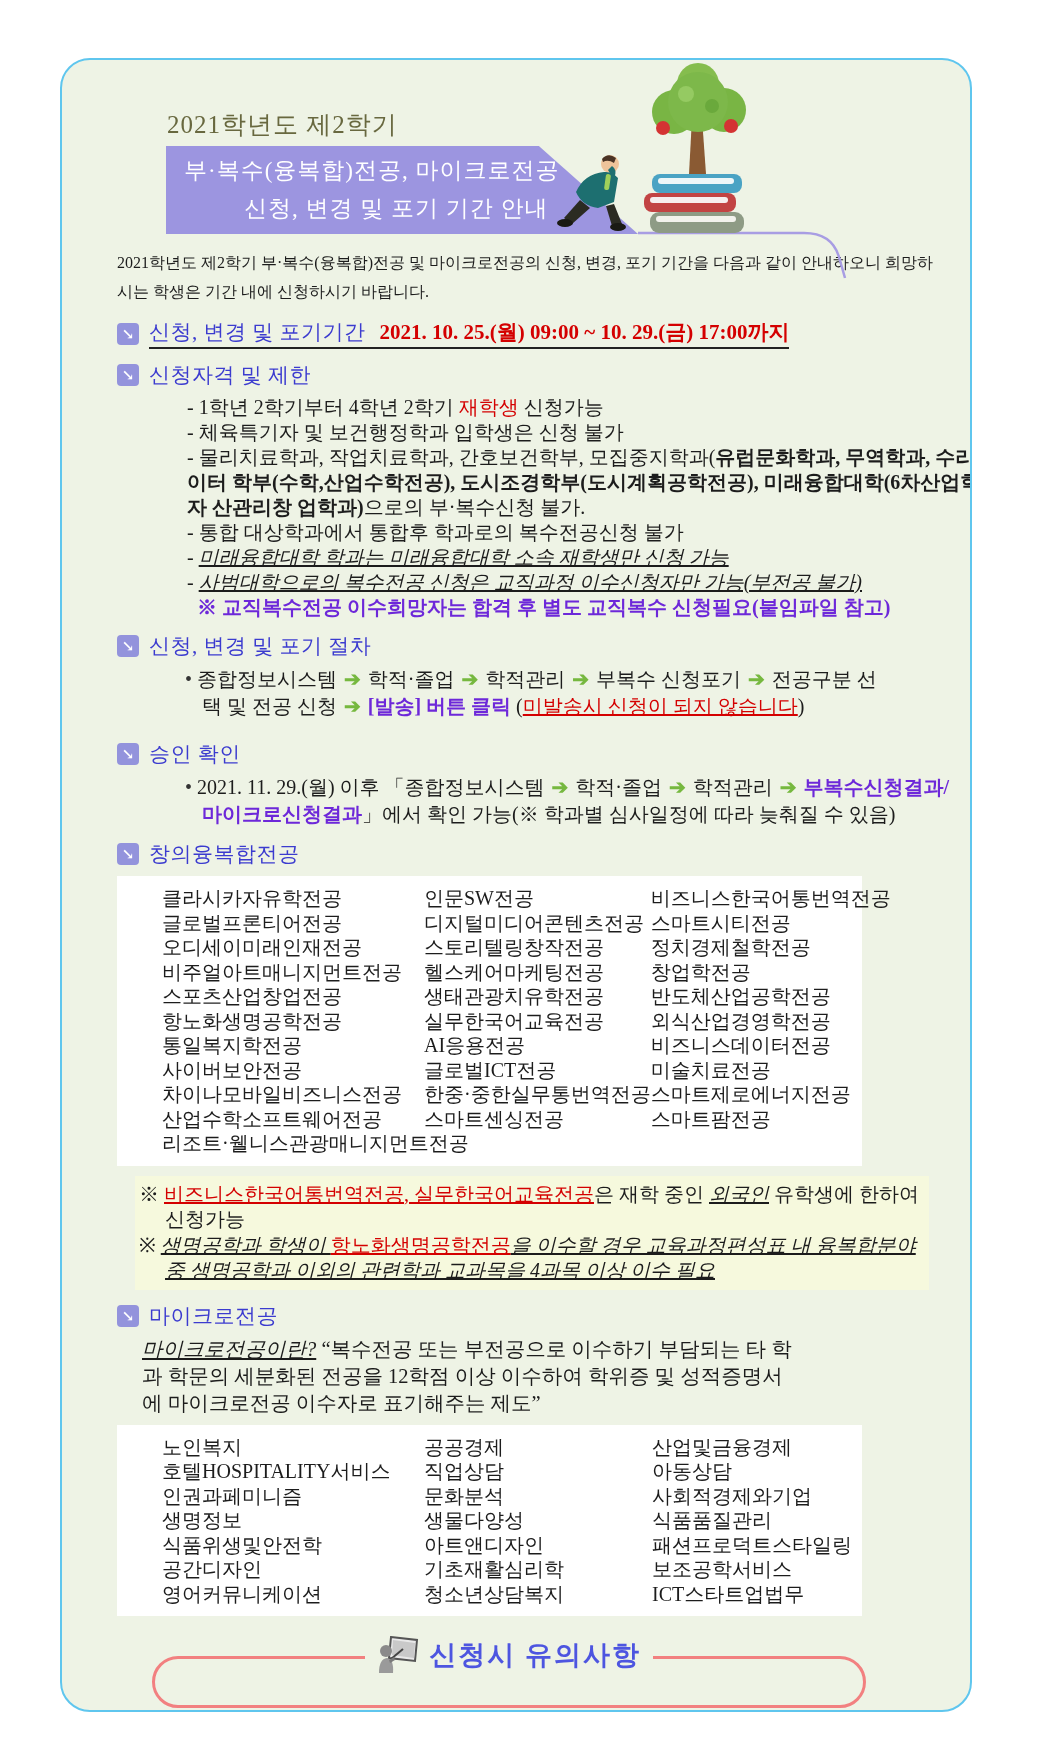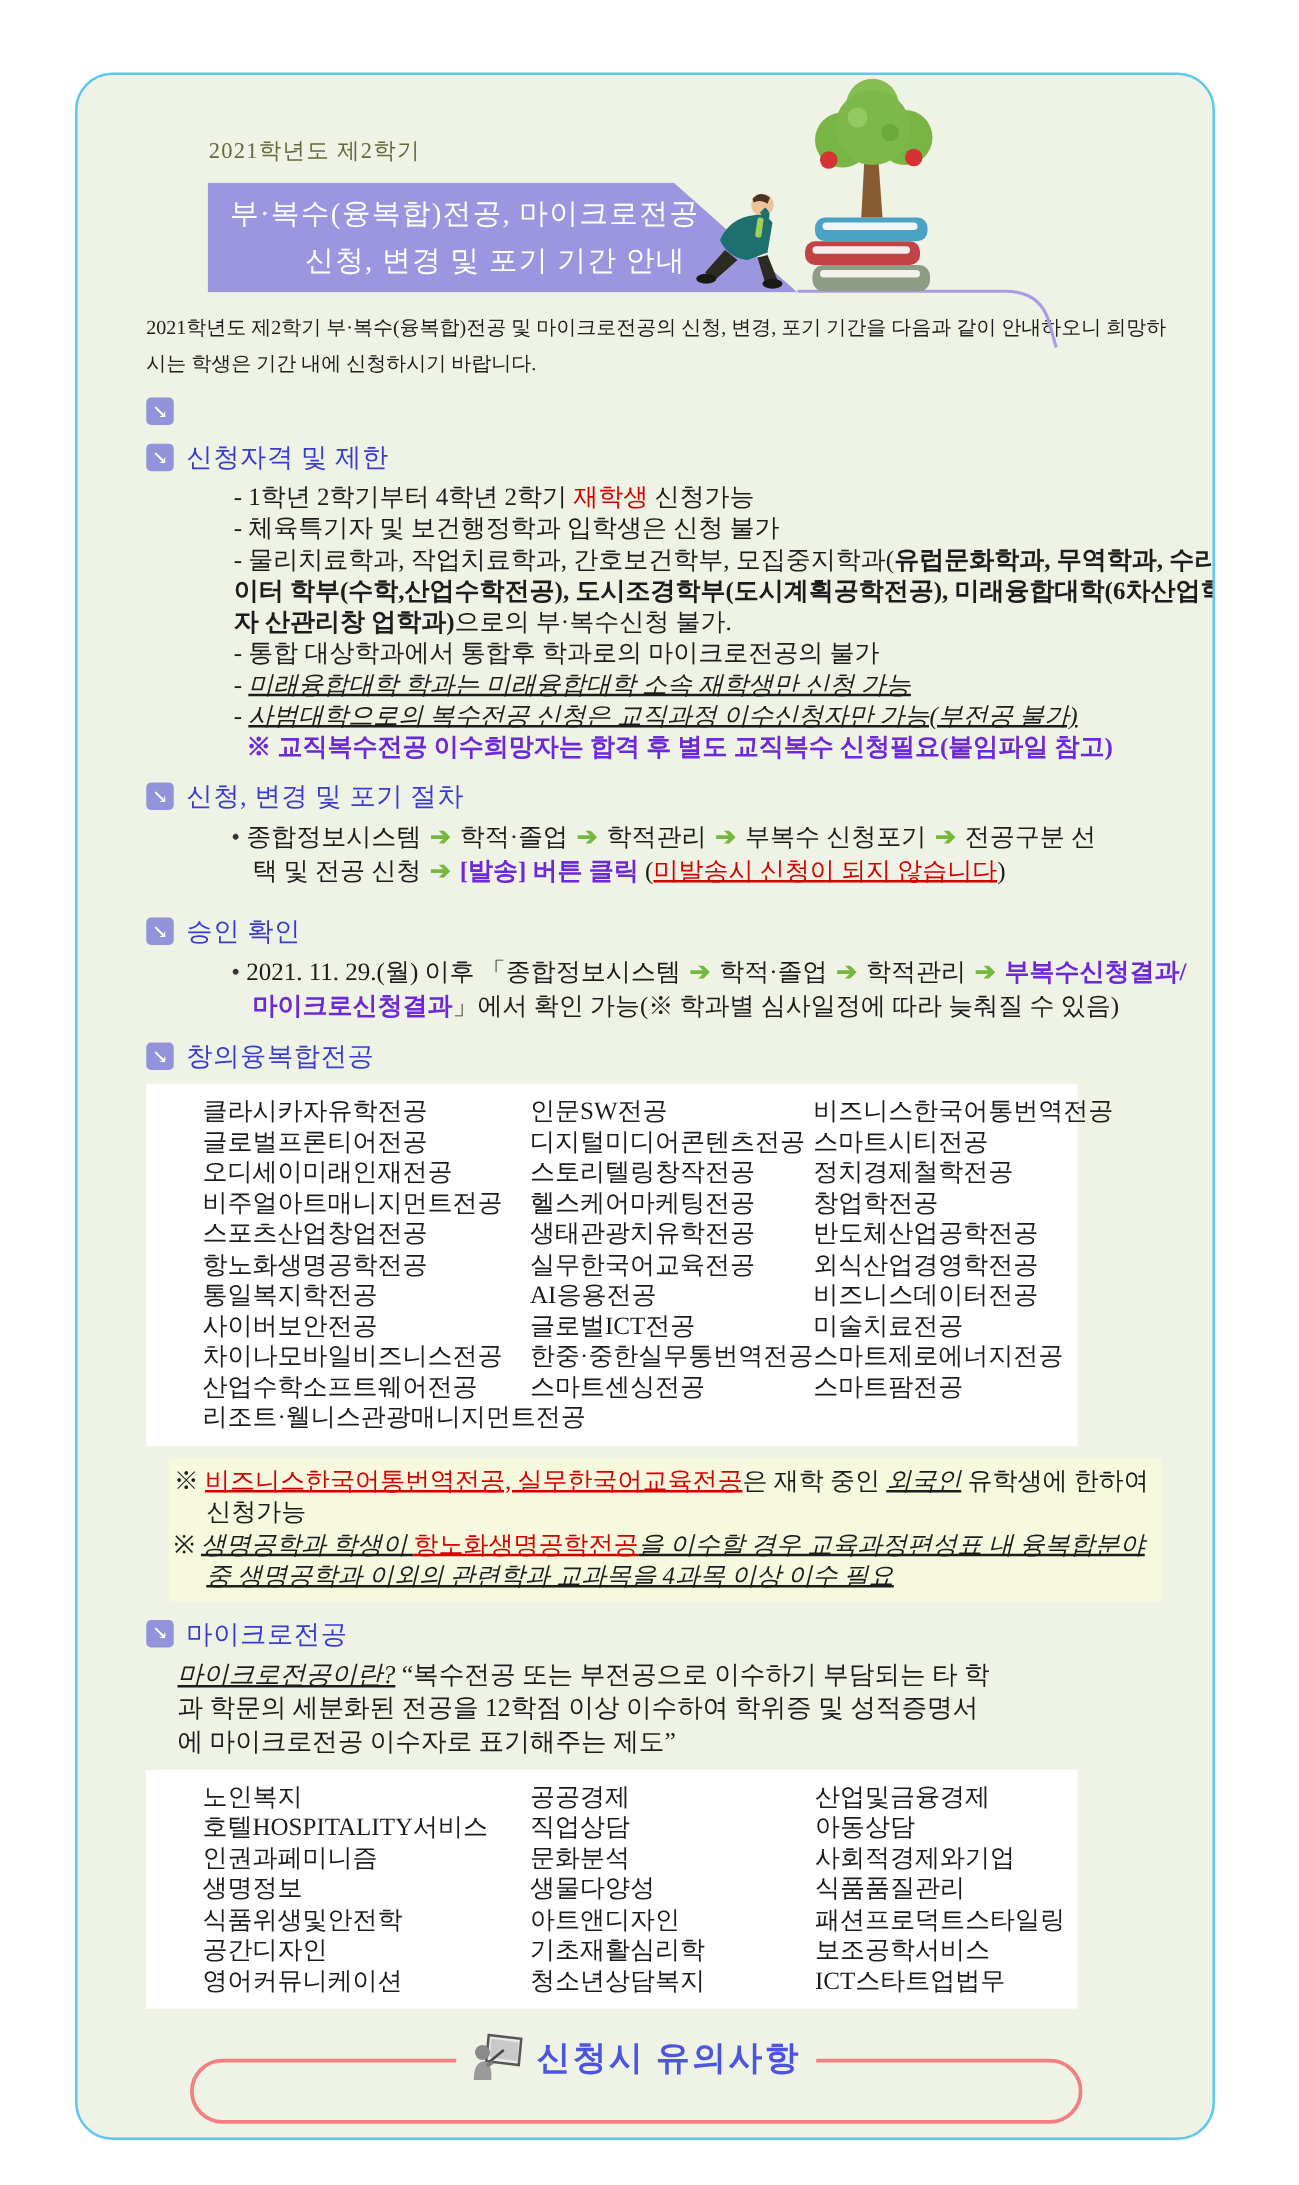--- a/index.html
+++ b/index.html
@@ -1,21 +1,21 @@
 <!DOCTYPE html>
 <html><head>
 <meta charset="utf-8">
 <style>
   html,body{margin:0;padding:0;background:#ffffff;}
   body{width:1039px;height:1748px;position:relative;font-family:"Liberation Serif","DejaVu Serif",serif;color:#1c1c1c;}
   .page{position:absolute;left:60px;top:58px;width:908px;height:1650px;background:#eef3e5;
         border:2px solid #5fc6ee;border-radius:30px;overflow:hidden;}
   
   .header{position:relative;height:184px;}
-  .term{position:absolute;left:105px;top:48px;font-size:18px;color:#68683f;letter-spacing:1px;}
+  .term{position:absolute;left:105px;top:48px;font-size:25px;color:#68683f;letter-spacing:1px;}
   .banner{position:absolute;left:104px;top:86px;width:472px;height:88px;background:#9c95e0;
           clip-path:polygon(0 0,79% 0,100% 100%,0 100%);color:#ffffff;font-size:23px;letter-spacing:1px;}
   .banner .bl1{padding:9px 0 0 18px;}
   .banner .bl2{padding:7px 0 0 78px;}
   .hdr-svg{position:absolute;left:0;top:0;width:908px;height:230px;}
   
   .content{padding:0 40px 0 55px;}
   .intro{line-height:29px;font-size:16px;margin:4px 0 10px 0;width:820px;}
   .sec{display:flex;align-items:center;margin:12px 0 6px 0;font-size:21px;}
   .sec-ic{display:inline-flex;align-items:center;justify-content:center;width:22px;height:22px;border-radius:4px;
@@ -97,30 +97,31 @@
       </g>
     </svg>
   </div>
 
   <div class="content">
 
     <div class="intro">2021학년도 제2학기 부·복수(융복합)전공 및 마이크로전공의 신청, 변경, 포기 기간을 다음과 같이 안내하오니 희망하시는 학생은 기간 내에 신청하시기 바랍니다.</div>
 
     <div class="sec">
       <span class="sec-ic">↘</span>
+      <span class="period-line"><span class="sec-t">신청, 변경 및 포기기간</span><span class="period-date">2021. 10. 25.(월) 09:00 ~ 10. 29.(금) 17:00까지</span></span>
     </div>
 
     <div class="sec">
       <span class="sec-ic">↘</span>
       <span class="sec-t">신청자격 및 제한</span>
     </div>
     <div class="dashline"><span>- 1학년 2학기부터 4학년 2학기 </span><span class="s-r">재학생</span><span> 신청가능</span></div>
     <div class="dashline"><span>- 체육특기자 및 보건행정학과 입학생은 신청 불가</span></div>
     <div class="dashline"><span>- 물리치료학과, 작업치료학과, 간호보건학부, 모집중지학과(</span><span class="s-b">유럽문화학과, 무역학과, 수리빅데이터 학부(수학,산업수학전공), 도시조경학부(도시계획공학전공), 미래융합대학(6차산업학과, 자 산관리창 업학과)</span><span>으로의 부·복수신청 불가.</span></div>
-    <div class="dashline"><span>- 통합 대상학과에서 통합후 학과로의 마이크로전공의 불가</span></div>
+    <div class="dashline"><span>- 통합 대상학과에서 통합후 학과로의 복수전공신청 불가</span></div>
     <div class="dashline"><span>- </span><span class="s-u">미래융합대학 학과는 미래융합대학 소속 재학생만 신청 가능</span></div>
     <div class="dashline"><span>- </span><span class="s-u">사범대학으로의 복수전공 신청은 교직과정 이수신청자만 가능(부전공 불가)</span></div>
     <div class="dashline ind2"><span class="s-rb">※ 교직복수전공 이수희망자는 합격 후 별도 교직복수 신청필요(붙임파일 참고)</span></div>
 
     <div class="sec">
       <span class="sec-ic">↘</span>
       <span class="sec-t">신청, 변경 및 포기 절차</span>
     </div>
     <div class="bullet" style="width:680px"><span class="dot">• </span><span><span>종합정보시스템 </span><span class="s-a">➔</span><span> 학적·졸업 </span><span class="s-a">➔</span><span> 학적관리 </span><span class="s-a">➔</span><span> 부복수 신청포기 </span><span class="s-a">➔</span><span> 전공구분 선택 및 전공 신청 </span><span class="s-a">➔</span><span> </span><span class="s-rb">[발송] 버튼 클릭 </span><span>(</span><span class="s-ru">미발송시 신청이 되지 않습니다</span><span>)</span></span></div>
 

